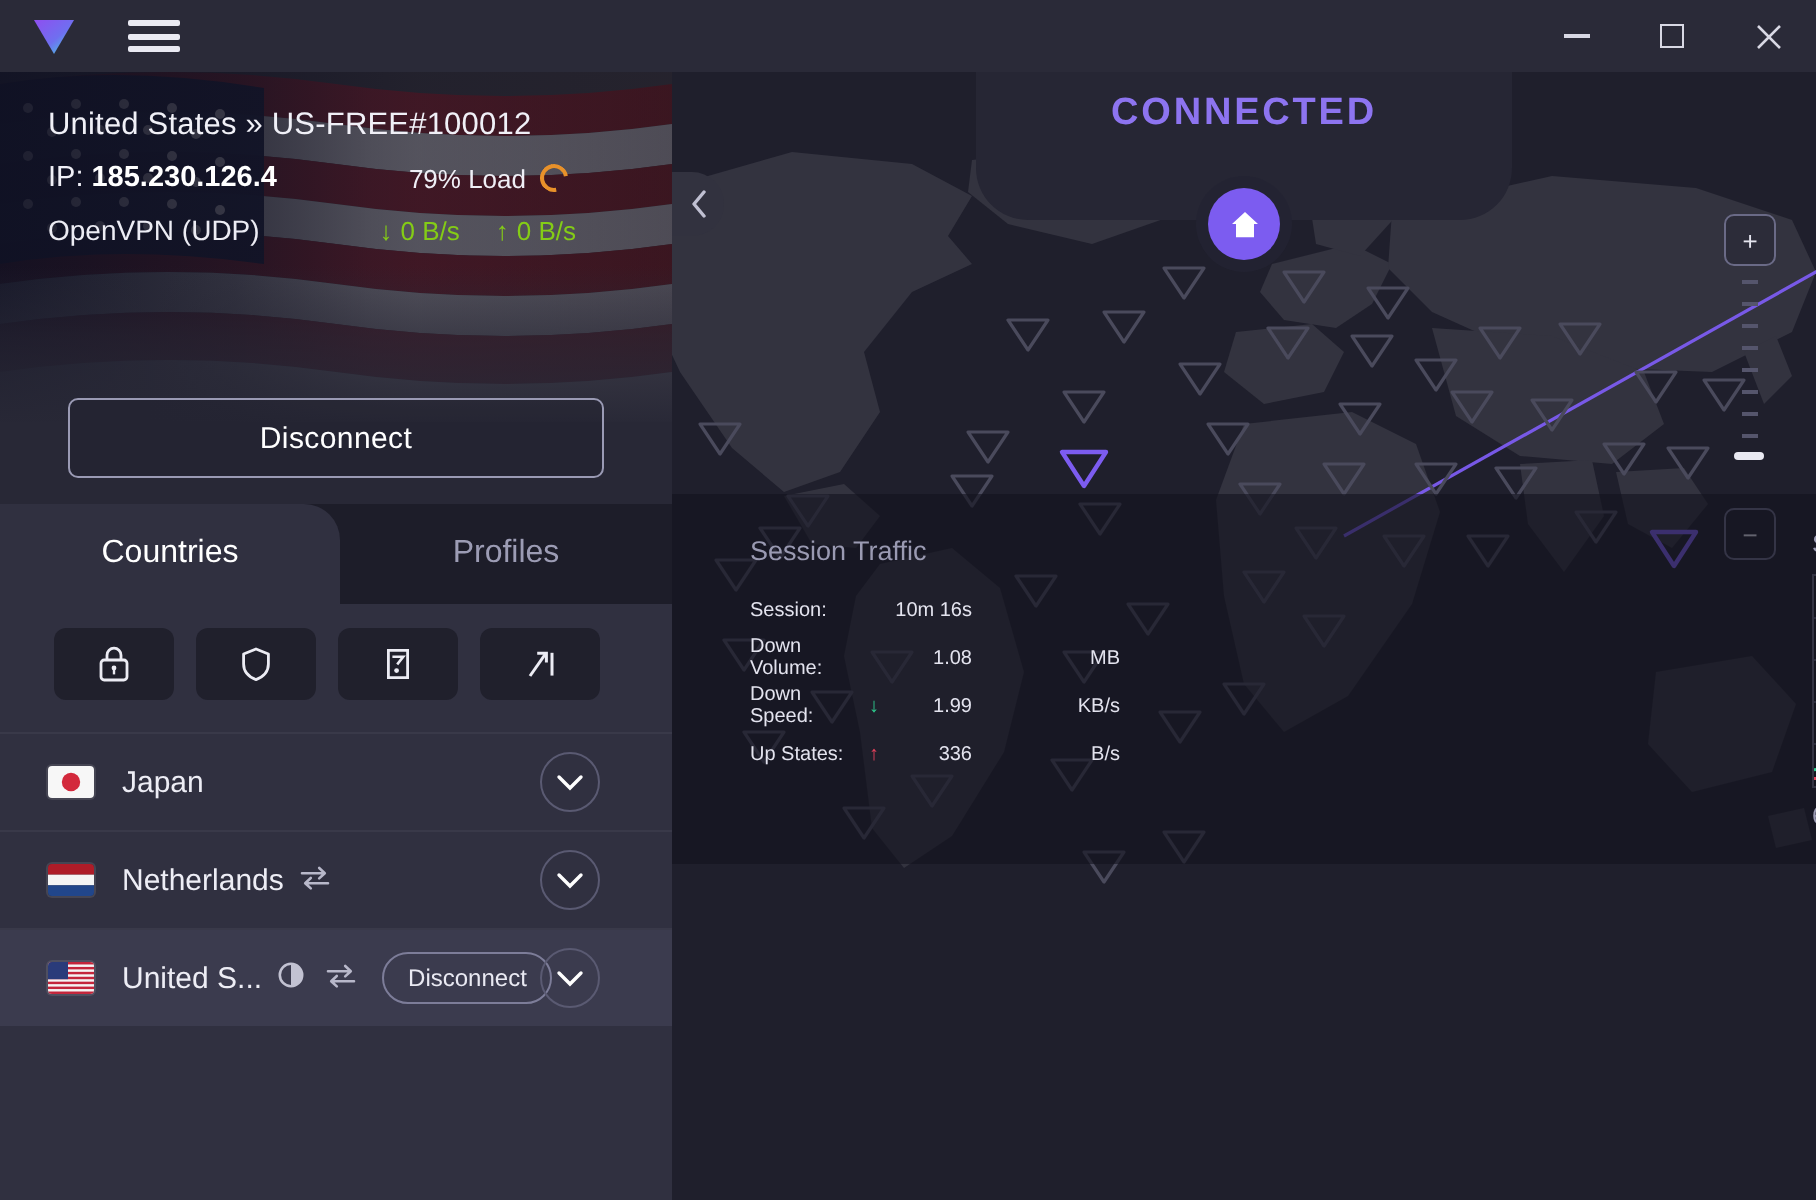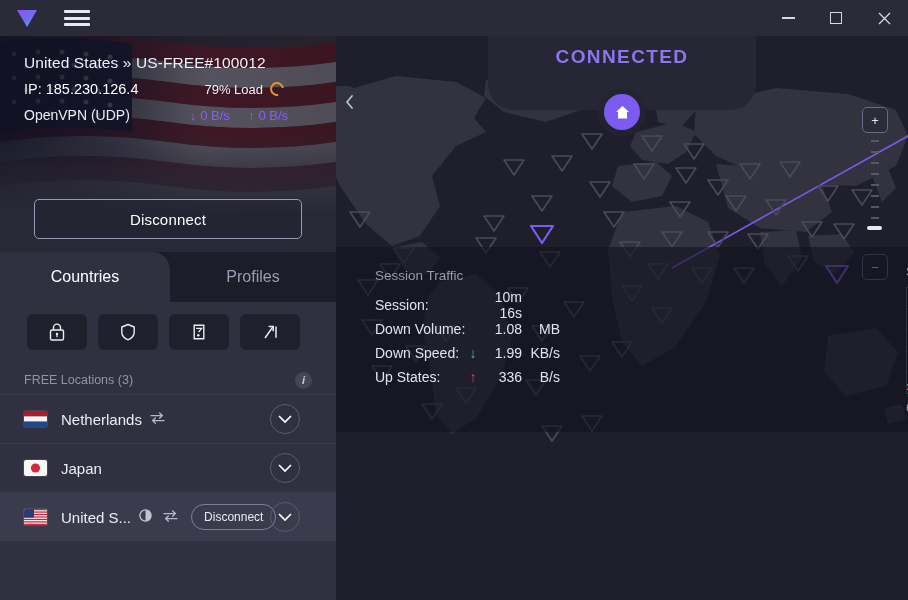--- a/index.html
+++ b/index.html
@@ -36,27 +36,27 @@
   .conn-header { position:relative; height:175px; overflow:hidden; background:#1b1b27; }
   .flag-bg { position:absolute; inset:0; }
   .conn-overlay { position:absolute; inset:0;
      background:linear-gradient(90deg, rgba(16,17,34,.93) 0%, rgba(18,18,32,.80) 35%, rgba(20,18,28,.62) 62%, rgba(22,18,26,.58) 100%); }
   .conn-grad-bottom { position:absolute; left:0; right:0; bottom:0; height:78px;
      background:linear-gradient(180deg, rgba(40,40,54,0) 0%, rgba(40,40,54,.55) 45%, rgba(40,40,54,.97) 100%); }
   .conn-inner { position:absolute; inset:0; padding:18px 18px 0 24px; }
   .server-name { font-size:15.5px; color:#f0f0f7; letter-spacing:.1px; white-space:nowrap; }
   .ip-row { margin-top:9px; display:flex; align-items:center; font-size:14.5px; }
   .ip-label { color:#f0f0f7; }
-  .ip-value { font-weight:normal; color:#ffffff; margin-left:4px; }
+  .ip-value { font-weight:bold; color:#ffffff; margin-left:4px; }
   .load-wrap { margin-left:auto; display:flex; align-items:center; gap:7px; font-size:13px; color:#efeff6; padding-right:34px; }
   .load-ring { width:14px; height:14px; border-radius:50%;
                border:2.5px solid #e8912a; border-right-color:transparent; transform:rotate(35deg); }
   .proto-row { margin-top:10px; display:flex; align-items:flex-end; font-size:14px; }
   .proto { color:#ececf4; }
-  .speeds { margin-left:auto; display:flex; gap:18px; font-size:13px; color:#8b5cf6; padding-right:30px; }
+  .speeds { margin-left:auto; display:flex; gap:18px; font-size:13px; color:#84cc16; padding-right:30px; }
   .speeds span.ar { margin-right:4px; }
 
   .disconnect-main {
     position:absolute; left:34px; top:163px; width:268px; height:40px;
     border:1px solid #9a9ab4; border-radius:5px; background:rgba(30,30,44,.30);
     color:#ffffff; font-size:15px; letter-spacing:.2px; cursor:pointer;
     display:flex; align-items:center; justify-content:center;
   }
 
   
@@ -124,26 +124,26 @@
   .zoom-minus { top:218px; }
   .zoom-track { position:absolute; right:31px; top:104px; width:4px; height:110px; }
   .zoom-track i { display:block; width:8px; height:2px; background:#55556c; margin:0 0 9px -2px; }
   .zoom-handle { position:absolute; right:26px; top:190px; width:15px; height:4px;
                  background:#e9e9f2; border-radius:2px; cursor:pointer; }
 
   
   .stats { position:absolute; left:336px; bottom:0; width:572px; height:185px;
            background:rgba(20,20,30,.62); }
   .sess-title { position:absolute; left:39px; top:21px; font-size:13.5px; color:#9a9ab2; }
-  .sess-table { position:absolute; left:39px; top:46px; width:185px; font-size:14px; color:#e3e3ee; }
+  .sess-table { position:absolute; left:39px; top:46px; width:185px; font-size:10px; color:#e3e3ee; }
   .srow { display:flex; align-items:center; height:24px; }
   .skey { flex:1; }
   .sarrow { width:14px; text-align:center; }
   .sval { width:42px; text-align:right; }
-  .sunit { width:38px; text-align:right; padding-left:6px; color:#e3e3ee; }
+  .sunit { width:38px; text-align:right; padding-left:6px; color:#e3e3ee;margin-left:36px; }
 
   .chart-wrap { position:absolute; left:570px; top:18px; width:298px; }
   .chart-head { display:flex; justify-content:space-between; font-size:12.5px; color:#9a9ab2; }
   .chart-box { margin-top:8px; height:107px; background:#15151f; border:1px solid #333342;
                position:relative; overflow:hidden; }
   .chart-box svg { position:absolute; inset:0; }
   .chart-foot { margin-top:7px; display:flex; justify-content:space-between;
                 font-size:12.5px; color:#9a9ab2; }
 </style>
 </head>
@@ -305,57 +305,53 @@
           <svg width="20" height="20" viewBox="0 0 20 20">
             <path d="M5 16 L13 4.6" fill="none" stroke="#ececf4" stroke-width="1.5"></path>
             <path d="M8.6 4.6 H13.2 V9.2" fill="none" stroke="#ececf4" stroke-width="1.5"></path>
             <path d="M16 4.4 V15.8" fill="none" stroke="#ececf4" stroke-width="1.5"></path>
           </svg>
         </div>
       </div>
 
 
       <div class="list">
-        <div class="group-head">
-          <span>FREE Locations (3)</span>
-          <span class="info-dot">i</span>
+
+        <div class="row">
+          <span class="flag">
+            <svg width="23" height="16" viewBox="0 0 23 16">
+                <rect width="23" height="16" fill="#f7f7f7"></rect>
+              <circle cx="11.5" cy="8" r="4.6" fill="#d3293c"></circle>
+              </svg>
+          </span>
+          <span class="cname">Japan</span>
+          <span class="chev">
+            <svg width="14" height="9" viewBox="0 0 14 9">
+                <path d="M1.5 1.5 L7 7 L12.5 1.5" fill="none" stroke="#ffffff" stroke-width="1.7" stroke-linecap="round"></path>
+              </svg>
+          </span>
         </div>
 
         <div class="row">
           <span class="flag">
             <svg width="23" height="16" viewBox="0 0 23 16">
               <rect width="23" height="5.34" fill="#ae1c28"></rect>
               <rect y="5.34" width="23" height="5.33" fill="#f4f4f4"></rect>
               <rect y="10.67" width="23" height="5.33" fill="#21468b"></rect>
               </svg>
           </span>
           <span class="cname">Netherlands</span>
           <span class="row-icons">
             <span>
               <svg width="17" height="14" viewBox="0 0 17 14">
                 <path d="M2 4.6 H13 M10.6 2 L13.4 4.6 L10.6 7.2" fill="none" stroke="#b8b8ca" stroke-width="1.3" stroke-linecap="round" stroke-linejoin="round"></path>
                 <path d="M15 9.6 H4 M6.4 7 L3.6 9.6 L6.4 12.2" fill="none" stroke="#b8b8ca" stroke-width="1.3" stroke-linecap="round" stroke-linejoin="round"></path>
               </svg>
             </span>
           </span>
-          <span class="chev">
-            <svg width="14" height="9" viewBox="0 0 14 9">
-                <path d="M1.5 1.5 L7 7 L12.5 1.5" fill="none" stroke="#ffffff" stroke-width="1.7" stroke-linecap="round"></path>
-              </svg>
-          </span>
-        </div>
-
-        <div class="row">
-          <span class="flag">
-            <svg width="23" height="16" viewBox="0 0 23 16">
-                <rect width="23" height="16" fill="#f7f7f7"></rect>
-              <circle cx="11.5" cy="8" r="4.6" fill="#d3293c"></circle>
-              </svg>
-          </span>
-          <span class="cname">Japan</span>
           <span class="chev">
             <svg width="14" height="9" viewBox="0 0 14 9">
                 <path d="M1.5 1.5 L7 7 L12.5 1.5" fill="none" stroke="#ffffff" stroke-width="1.7" stroke-linecap="round"></path>
               </svg>
           </span>
         </div>
 
         <div class="row active">
           <span class="flag">
             <svg width="23" height="16" viewBox="0 0 23 16">

